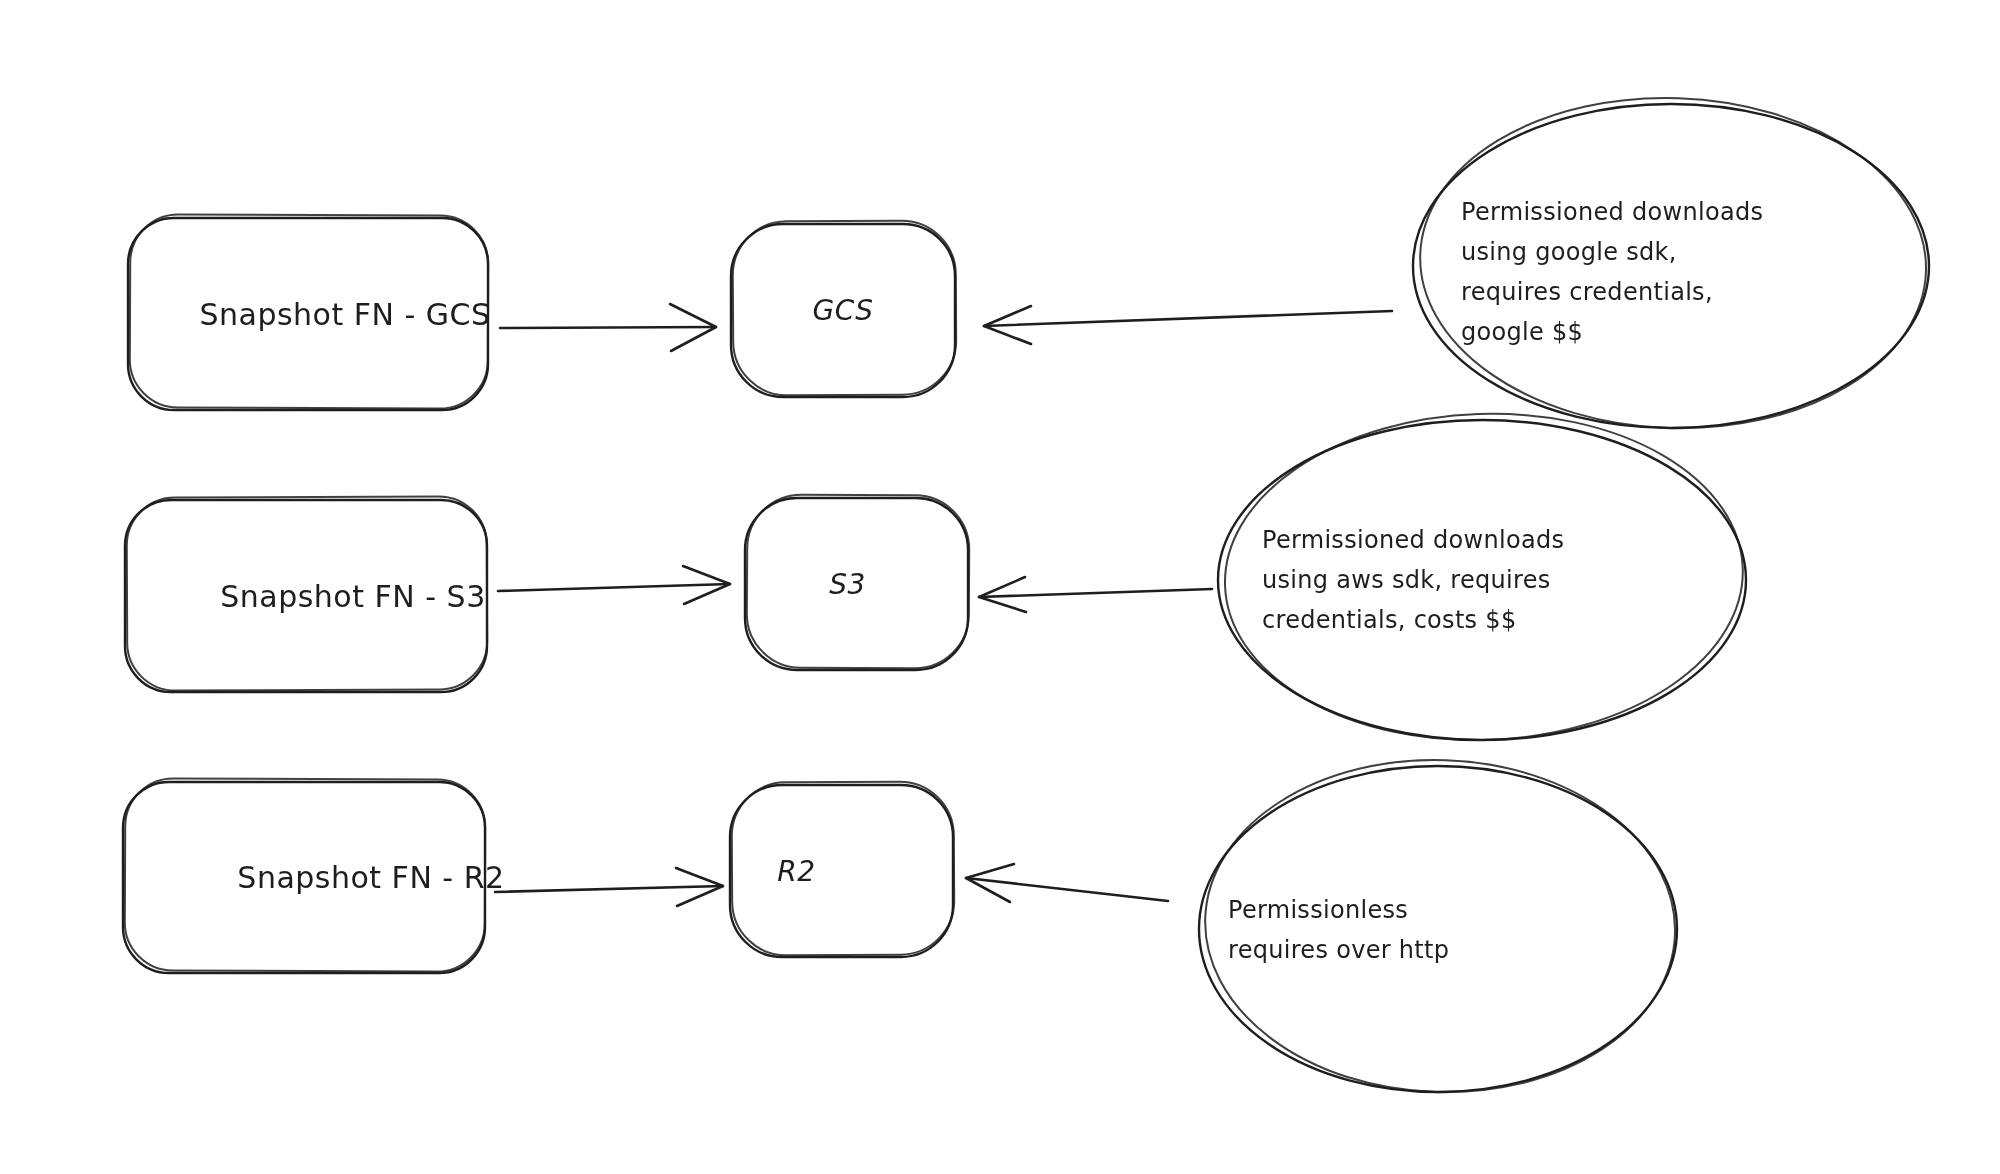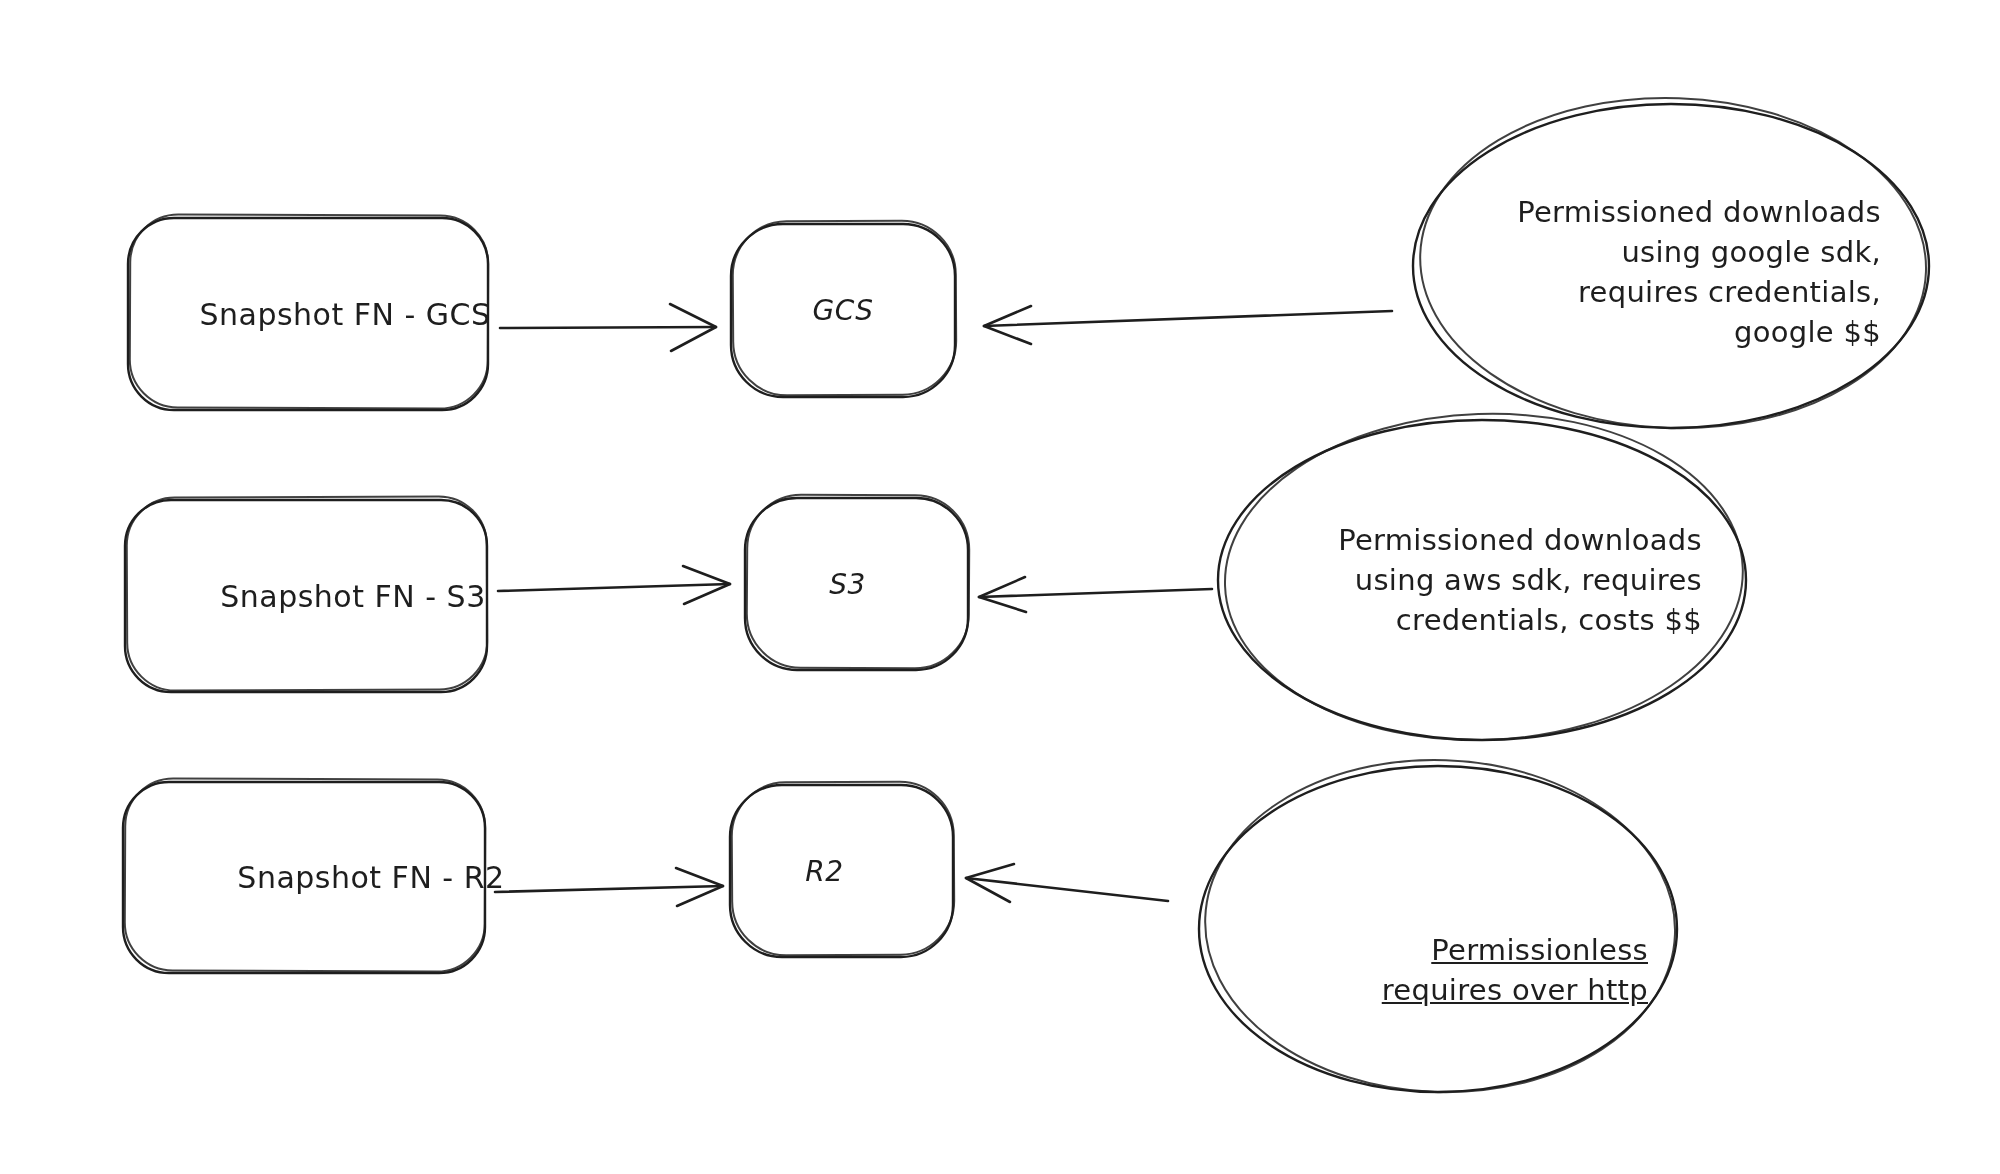--- a/index.html
+++ b/index.html
@@ -56,22 +56,22 @@
   .node-label {
     font-size: 30px;
     margin-left: 37px;
   }
   .store-label {
     font-size: 28px;
     font-style: italic;
   }
   .note {
     position: absolute;
-    text-align: right;
-    font-size: 29px;
+    text-align: left;
+    font-size: 24px;
     line-height: 40px;
     letter-spacing: 0.3px;
   }
   .note div {
     white-space: nowrap;
   }
 </style>
 </head>
 <body>
 
@@ -159,20 +159,20 @@
   <div class="label store-label" style="left:745px; top:498px; width:205px; height:172px;">S3</div>
 
   <div class="note" style="left:1262px; top:520px; width:440px;">
     <div>Permissioned downloads</div>
     <div>using aws sdk, requires</div>
     <div>credentials, costs $$</div>
   </div>
 
   <div class="label node-label" style="left:123px; top:782px; width:422px; height:191px;">Snapshot FN - R2</div>
 
-  <div class="label store-label" style="left:730px; top:785px; width:189px; height:172px;">R2</div>
+  <div class="label store-label" style="left:702px; top:785px; width:189px; height:172px;">R2</div>
 
-  <div class="note" style="left:1228px; top:930px; width:420px;text-decoration:underline;">
+  <div class="note" style="left:1228px; top:890px; width:420px;">
     <div>Permissionless</div>
     <div>requires over http</div>
   </div>
 
 </div>
 
 </body></html>

